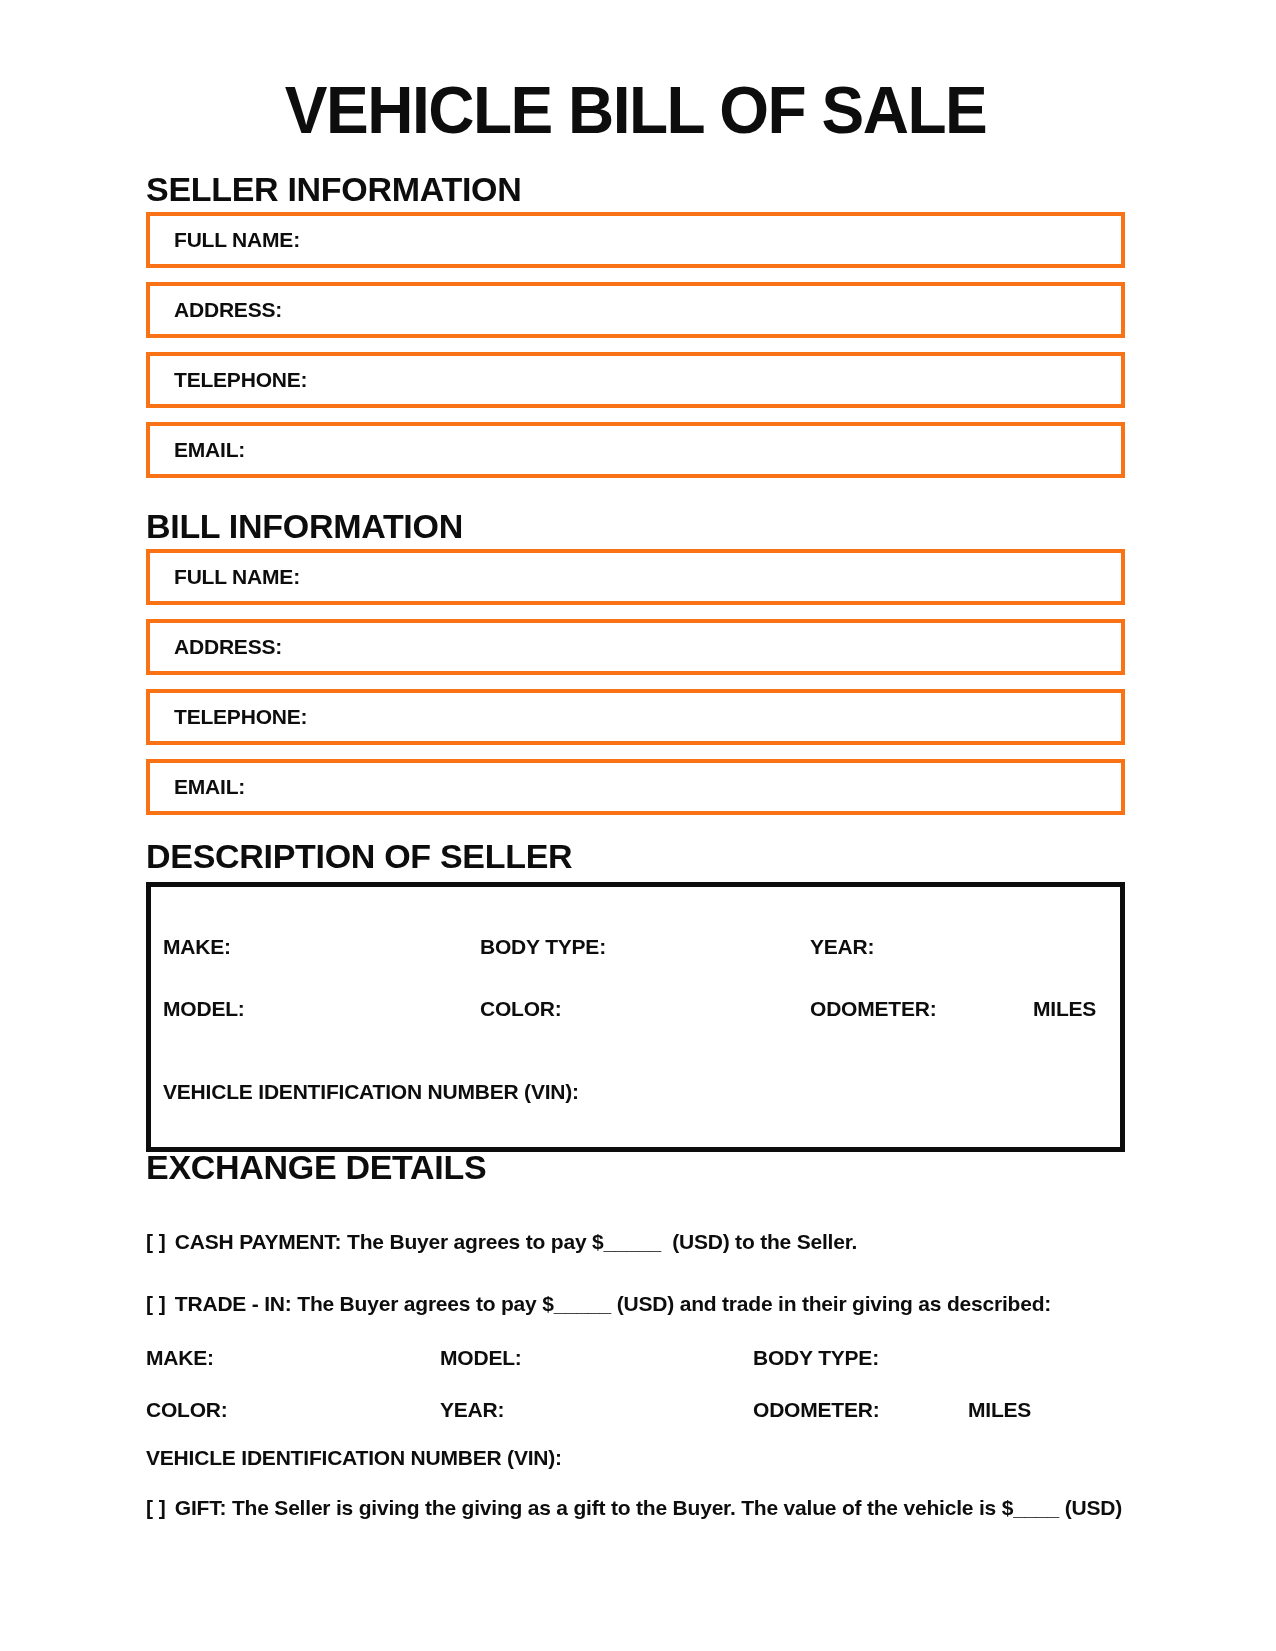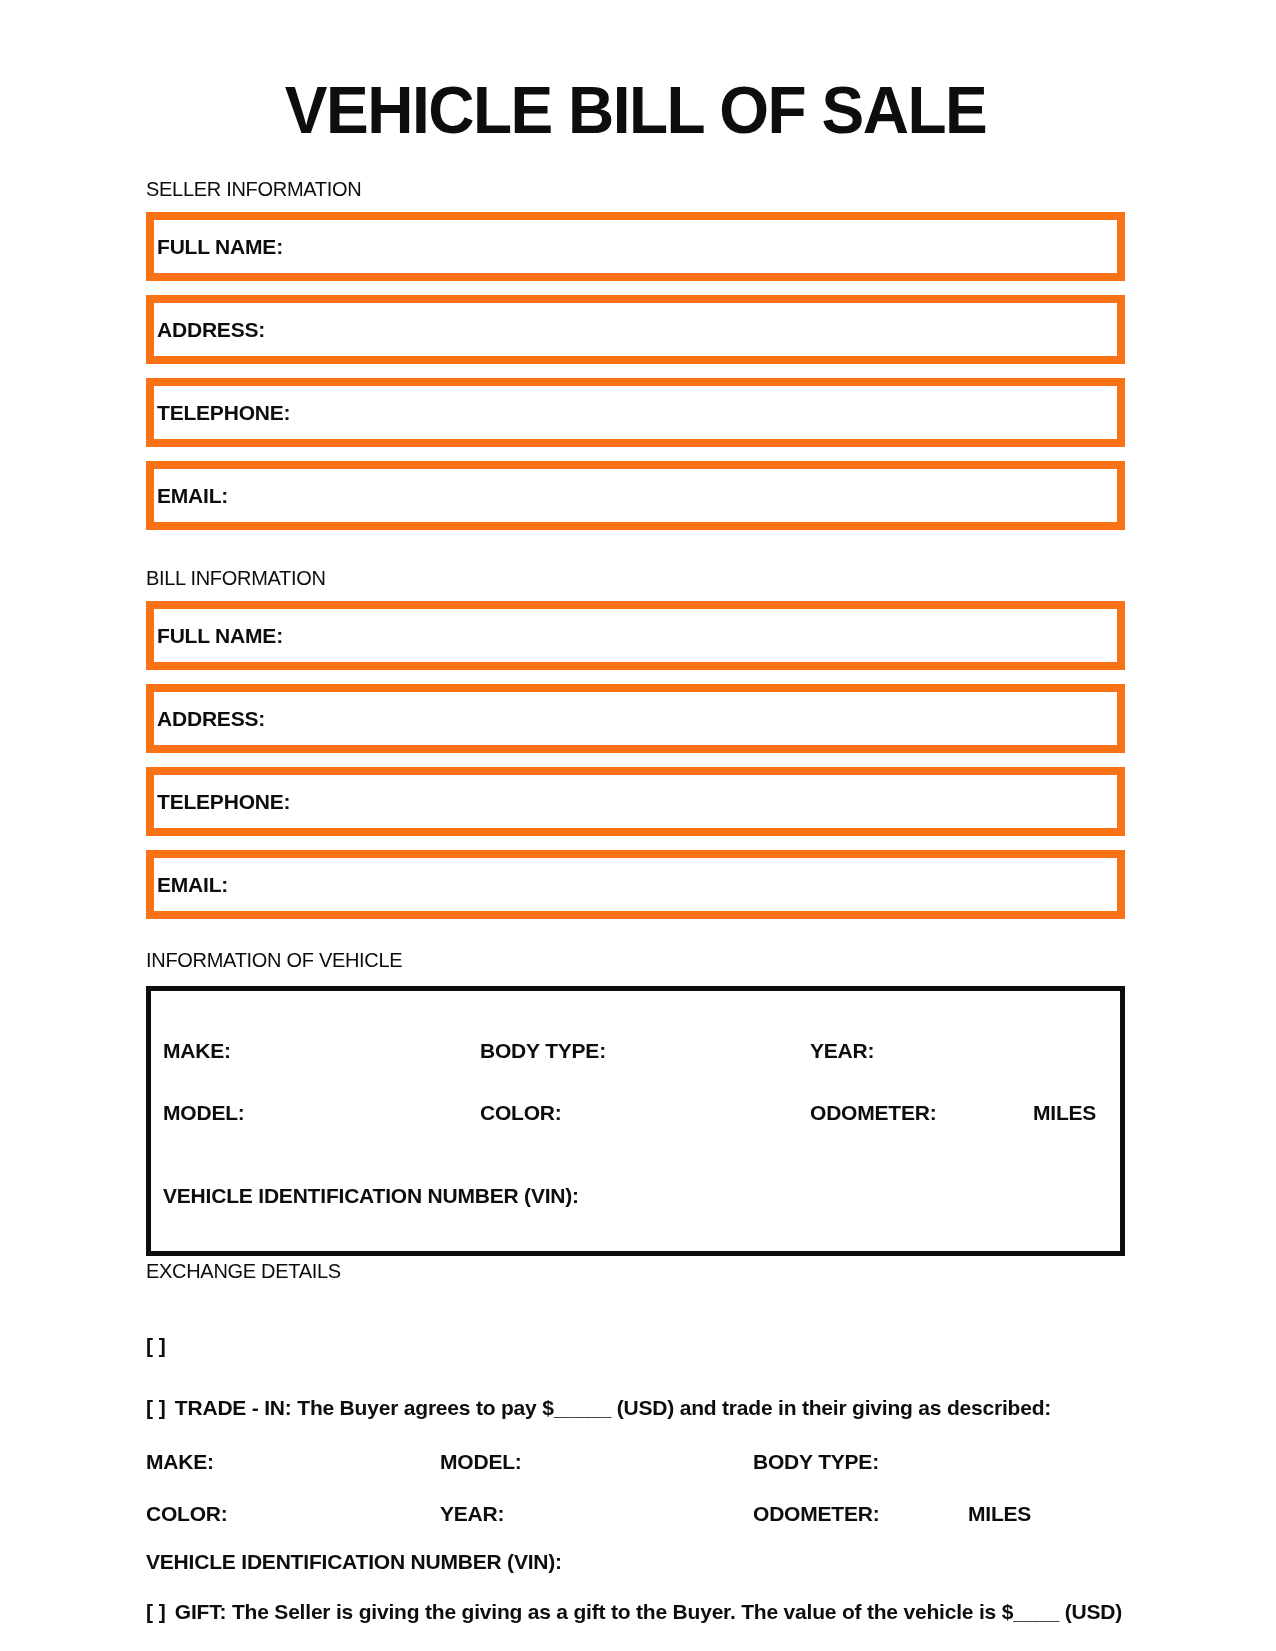--- a/index.html
+++ b/index.html
@@ -14,35 +14,35 @@
 
   .doc-title {
     margin-top: 78px;
     font-size: 64px; line-height: 1; font-weight: bold;
     letter-spacing: -1.5px;
     text-align: center;
     transform: scaleY(1.04);
   }
 
   .section-heading {
-    font-size: 20px; line-height: 30px; font-weight: normal;
+    font-size: 34px; line-height: 30px; font-weight: bold;
     letter-spacing: -0.3px;
   }
   .heading-seller   { margin-top: 32px; }
   .heading-buyer    { margin-top: 33px; }
   .heading-vehicle  { margin-top: 26px; }
   .heading-exchange { }
 
   .field-box { margin-top: 8px; }
   .field-row {
-    height: 69px;
-    border: 8px solid #f97316;
+    height: 56px;
+    border: 4px solid #f97316;
     background: #ffffff;
     display: flex; align-items: center;
-    padding-left: 3px;
+    padding-left: 24px;
   }
   .field-row + .field-row { margin-top: 14px; }
 
   .lbl { font-size: 21px; font-weight: bold; letter-spacing: -0.2px; }
 
   .vehicle-box {
     margin-top: 11px;
     height: 270px;
     border: 5px solid #0d0d0d;
     padding-top: 48px;
@@ -107,21 +107,21 @@
       <span class="lbl">ADDRESS:</span>
     </div>
     <div class="field-row">
       <span class="lbl">TELEPHONE:</span>
     </div>
     <div class="field-row">
       <span class="lbl">EMAIL:</span>
     </div>
   </div>
 
-  <div class="section-heading heading-vehicle">INFORMATION OF VEHICLE</div>
+  <div class="section-heading heading-vehicle">DESCRIPTION OF SELLER</div>
   <div class="vehicle-box">
     <div class="vrow vrow-1">
       <span class="lbl vcol-1">MAKE:</span>
       <span class="lbl vcol-2">BODY TYPE:</span>
       <span class="lbl vcol-3">YEAR:</span>
     </div>
     <div class="vrow vrow-2">
       <span class="lbl vcol-1">MODEL:</span>
       <span class="lbl vcol-2">COLOR:</span>
       <span class="lbl vcol-3">ODOMETER:</span>
@@ -129,20 +129,21 @@
     </div>
     <div class="vrow vrow-3">
       <span class="lbl vcol-1">VEHICLE IDENTIFICATION NUMBER (VIN):</span>
     </div>
   </div>
 
   <div class="section-heading heading-exchange">EXCHANGE DETAILS</div>
 
   <div class="opt-line opt-cash">
     <span class="checkbox">[ ]</span>
+    <span class="opt-text">CASH PAYMENT: The Buyer agrees to pay $_____&nbsp; (USD) to the Seller.</span>
   </div>
 
   <div class="opt-line opt-trade">
     <span class="checkbox">[ ]</span>
     <span class="opt-text">TRADE - IN: The Buyer agrees to pay $_____ (USD) and trade in their giving as described:</span>
   </div>
 
   <div class="trow trow-1">
     <span class="lbl tcol-1">MAKE:</span>
     <span class="lbl tcol-2">MODEL:</span>

